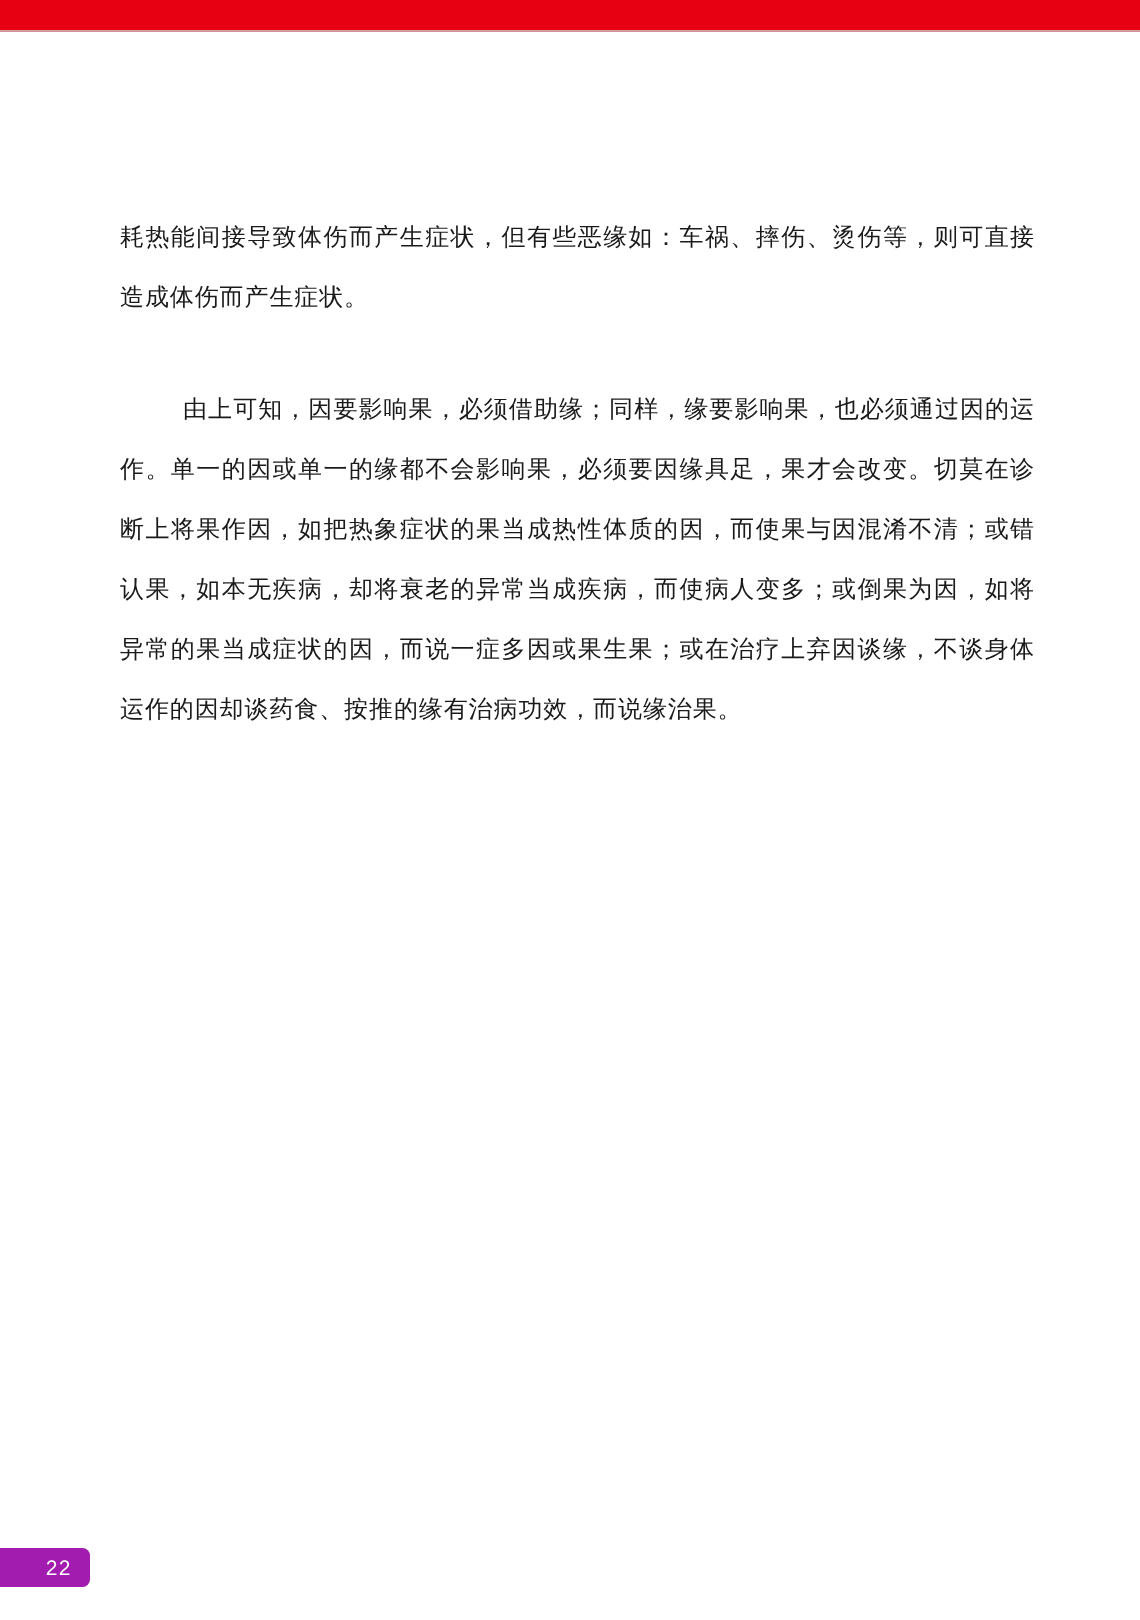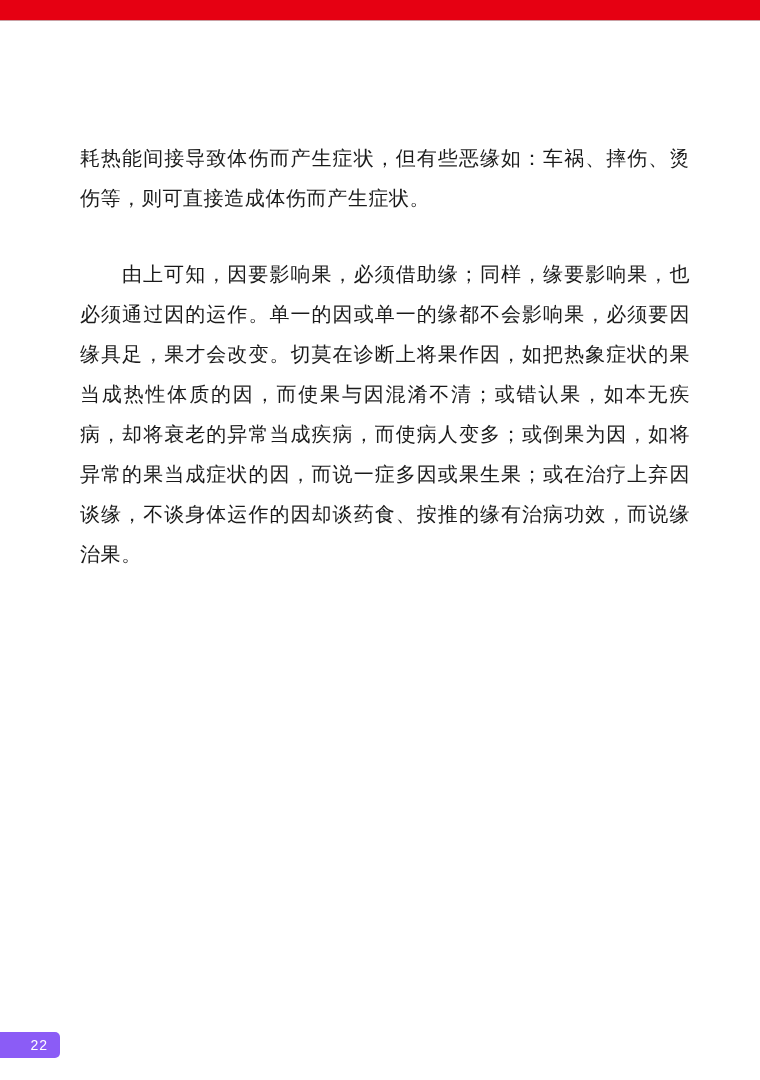--- a/index.html
+++ b/index.html
@@ -11,27 +11,27 @@
   }
   .top-bar {
     position: absolute; left: 0; top: 0; width: 760px; height: 20px;
     background: #e60012;
     border-bottom: 1px solid #c9a0a4;
   }
   .content {
     position: absolute; left: 80px; top: 138px; width: 610px;
   }
   .para {
-    font-size: 20px; line-height: 40px; margin: 0 0 36px 0;
+    font-size: 16px; line-height: 40px; margin: 0 0 36px 0;
     letter-spacing: 0.6px; text-align: justify;
   }
   .para.indent { text-indent: 42px; font-family: Liberation Serif, serif; }
   .page-tab {
     position: absolute; left: 0; top: 1032px; width: 60px; height: 26px;
-    background: #8b5cf6; border-radius: 0 5px 5px 0;
+    background: #a21caf; border-radius: 0 5px 5px 0;
     display: flex; align-items: center; justify-content: flex-end;
     box-sizing: border-box; padding-right: 12px;
   }
   .page-num {
     color: #ffffff; font-size: 14px; font-family: "Liberation Sans", sans-serif;
     letter-spacing: 1px;
   }
 </style>
 </head>
 <body>

